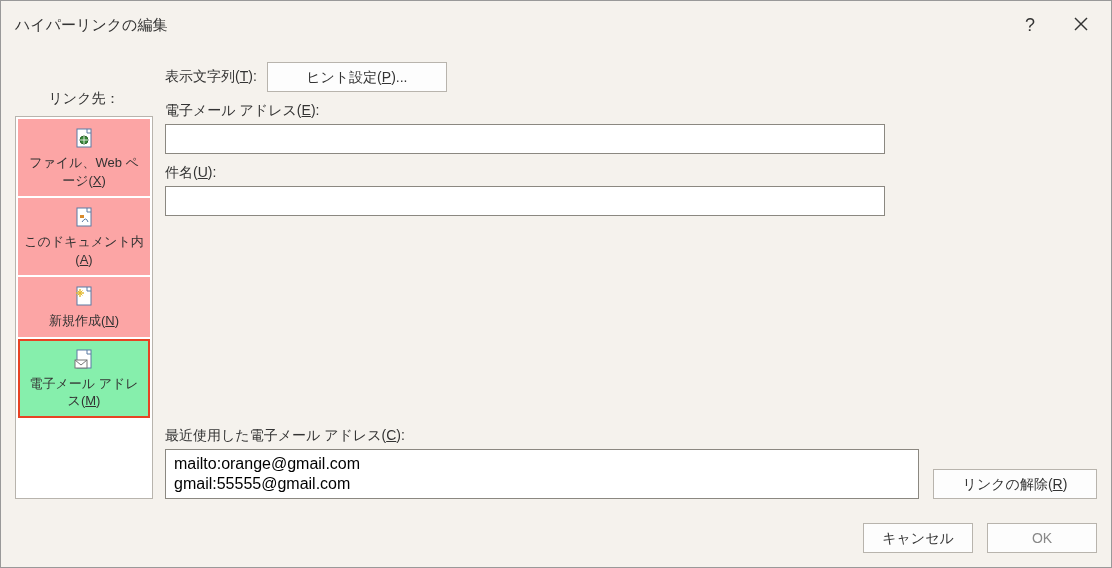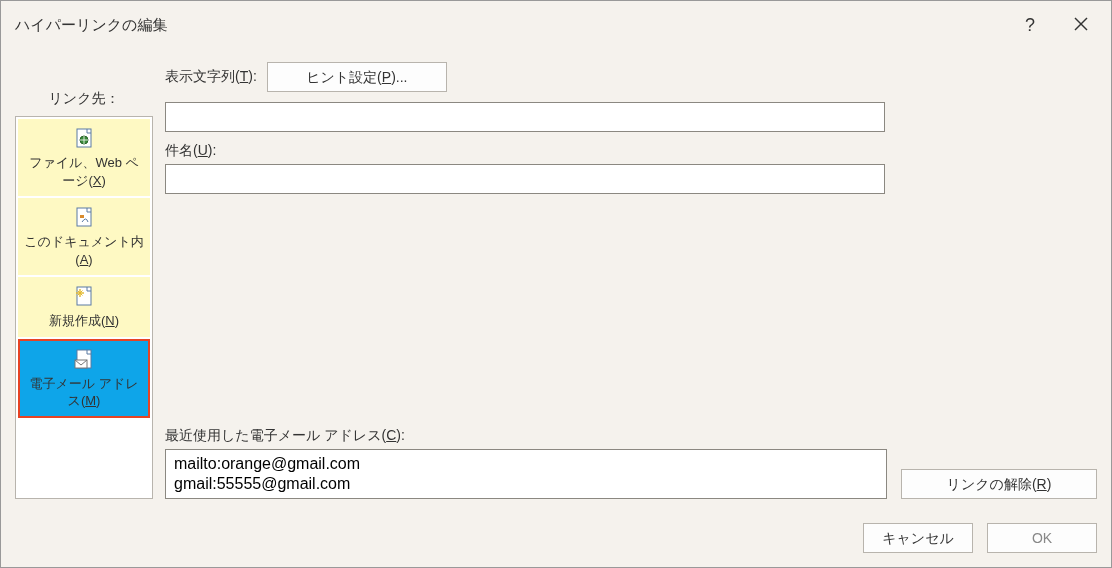--- a/index.html
+++ b/index.html
@@ -78,27 +78,27 @@
       padding: 2px;
     }
     .sidebar-item {
       display: flex;
       flex-direction: column;
       align-items: center;
       justify-content: center;
       text-align: center;
       padding: 8px 4px 6px 4px;
       cursor: pointer;
-      background: #fef9c3;
+      background: #fca5a5;
       border: 1px solid transparent;
       margin-bottom: 2px;
       line-height: 1.35;
     }
     .sidebar-item.selected {
-      background: #0ea5e9;
+      background: #86efac;
       border: 2px solid #e74324;
     }
     .sidebar-icon {
       width: 24px;
       height: 22px;
       margin-bottom: 4px;
     }
     .sidebar-item-label {
       font-size: 13px;
       color: #333;
@@ -146,21 +146,21 @@
       font-size: 14px;
       text-align: center;
       color: #333;
       height: 30px;
       min-width: 100px;
     }
     .btn-hint {
       width: 180px;
     }
     .btn-remove {
-      width: 196px;
+      width: 164px;
     }
     .block {
       display: flex;
       flex-direction: column;
       margin-bottom: 10px;
     }
     .email-input, .subject-input {
       width: 720px;
     }
     .recent-wrap {
@@ -295,20 +295,21 @@
     </div>
 
     <div class="main">
 
       <div class="row">
         <span class="label">表示文字列(<u>T</u>):</span>
         <button class="btn btn-hint">ヒント設定(<u>P</u>)...</button>
       </div>
 
       <div class="block">
+        <span class="label-block">電子メール アドレス(<u>E</u>):</span>
         <input class="input email-input" value="" style="">
       </div>
 
       <div class="block">
         <span class="label-block">件名(<u>U</u>):</span>
         <input class="input subject-input" value="" style="">
       </div>
 
       <div class="recent-wrap">
         <div class="recent-block">

